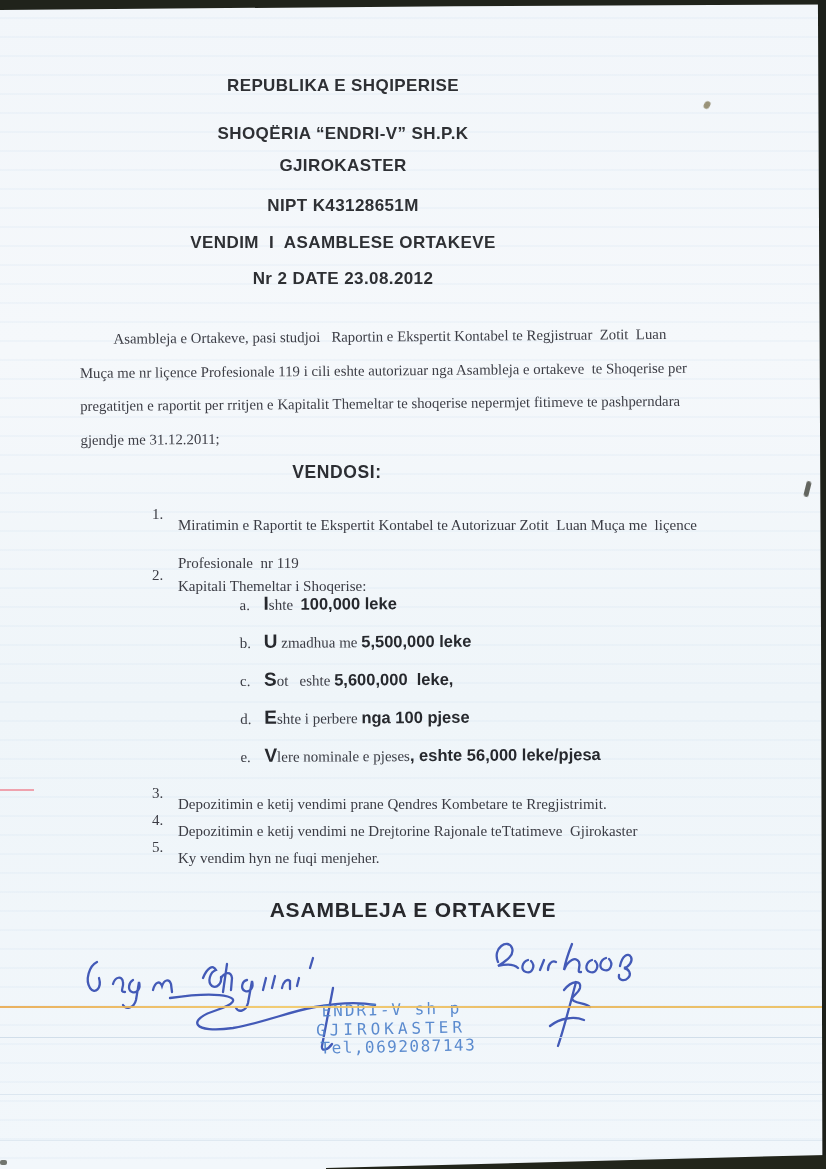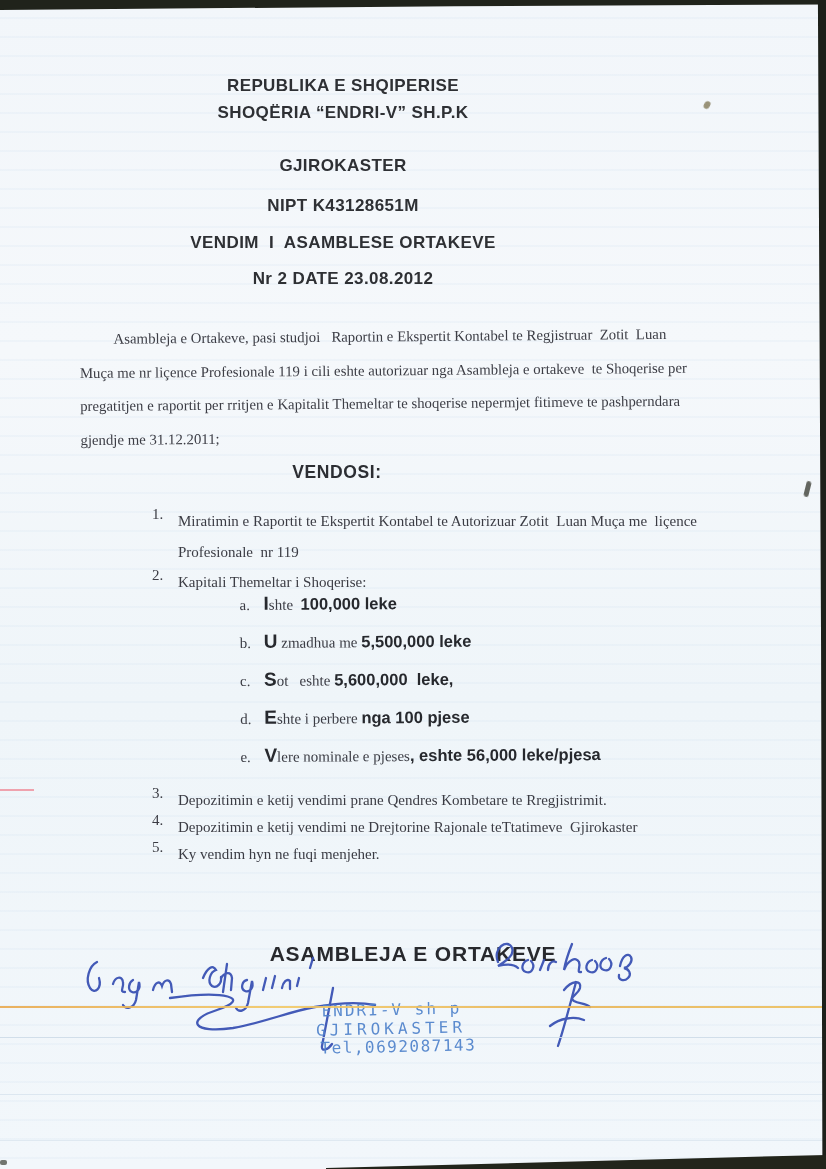--- a/index.html
+++ b/index.html
@@ -47,57 +47,57 @@
   }
   .intro .ln{white-space:pre;display:block;}
   .intro .ln.first{padding-left:34px;}
   .vendosi{
     position:absolute;left:0;top:462px;width:674px;text-align:center;
     font-family:"Liberation Sans", sans-serif;font-weight:bold;
     font-size:17.5px;color:#2c2e33;letter-spacing:.6px;
   }
   .item{position:absolute;display:flex;font-size:15px;color:#3b3c44;}
   .item .num{width:26px;flex:none;}
-  .item .itext{white-space:pre-wrap;line-height:31px;width:580px;}
+  .item .itext{white-space:pre-wrap;line-height:38px;width:580px;}
   #item1{left:152px;top:506px;}
   #item2{left:152px;top:567px;}
   #item3{left:152px;top:785px;}
   #item4{left:152px;top:812px;}
   #item5{left:152px;top:839px;}
   .sublist{position:absolute;left:240px;top:592px;transform:rotate(-0.3deg);}
   .subitem{height:38px;display:flex;align-items:baseline;font-size:15px;color:#3b3c44;}
   .si-letter{width:24px;flex:none;}
   .si-lead{font-family:"Liberation Sans", sans-serif;font-weight:bold;font-size:19px;color:#27292e;}
   .si-normal{white-space:pre;}
   .si-bold{font-family:"Liberation Sans", sans-serif;font-weight:bold;font-size:16.5px;color:#26282d;white-space:pre;text-align:center;}
   .closing{
     position:absolute;left:0;top:898px;width:826px;text-align:center;
     font-family:"Liberation Sans", sans-serif;font-weight:bold;
-    font-size:21px;color:#28292d;letter-spacing:.8px;margin-top:44px;
+    font-size:21px;color:#28292d;letter-spacing:.8px;
   }
   .sig{position:absolute;}
   #sig-left{left:75px;top:950px;}
   #sig-right{left:480px;top:930px;}
   .stamp{
     position:absolute;left:316px;top:1001px;
     font-family:"DejaVu Sans Mono", monospace;
     color:#4f82cb;font-size:16px;line-height:18.5px;
     transform:rotate(-1.2deg);opacity:.92;
   }
   .stamp .s1{letter-spacing:2px;padding-left:6px;}
   .stamp .s2{letter-spacing:4px;padding-left:0;}
   .stamp .s3{letter-spacing:1.5px;padding-left:4px;}
 </style>
 </head>
 <body>
 
 <div class="paper"></div>
 
 <div class="hdr" style="top:76px">REPUBLIKA E SHQIPERISE</div>
-<div class="hdr" style="top:103px">SHOQËRIA “ENDRI-V” SH.P.K</div>
+<div class="hdr" style="top:124px">SHOQËRIA “ENDRI-V” SH.P.K</div>
 <div class="hdr" style="top:156px">GJIROKASTER</div>
 <div class="hdr" style="top:196px">NIPT K43128651M</div>
 <div class="hdr" style="top:233px">VENDIM  I  ASAMBLESE ORTAKEVE</div>
 <div class="hdr" style="top:269px">Nr 2 DATE 23.08.2012</div>
 
 <div class="intro">
   <span class="ln first">Asambleja e Ortakeve, pasi studjoi   Raportin e Ekspertit Kontabel te Regjistruar  Zotit  Luan</span>
   <span class="ln">Muça me nr liçence Profesionale 119 i cili eshte autorizuar nga Asambleja e ortakeve  te Shoqerise per</span>
   <span class="ln">pregatitjen e raportit per rritjen e Kapitalit Themeltar te shoqerise nepermjet fitimeve te pashperndara</span>
   <span class="ln">gjendje me 31.12.2011;</span>

